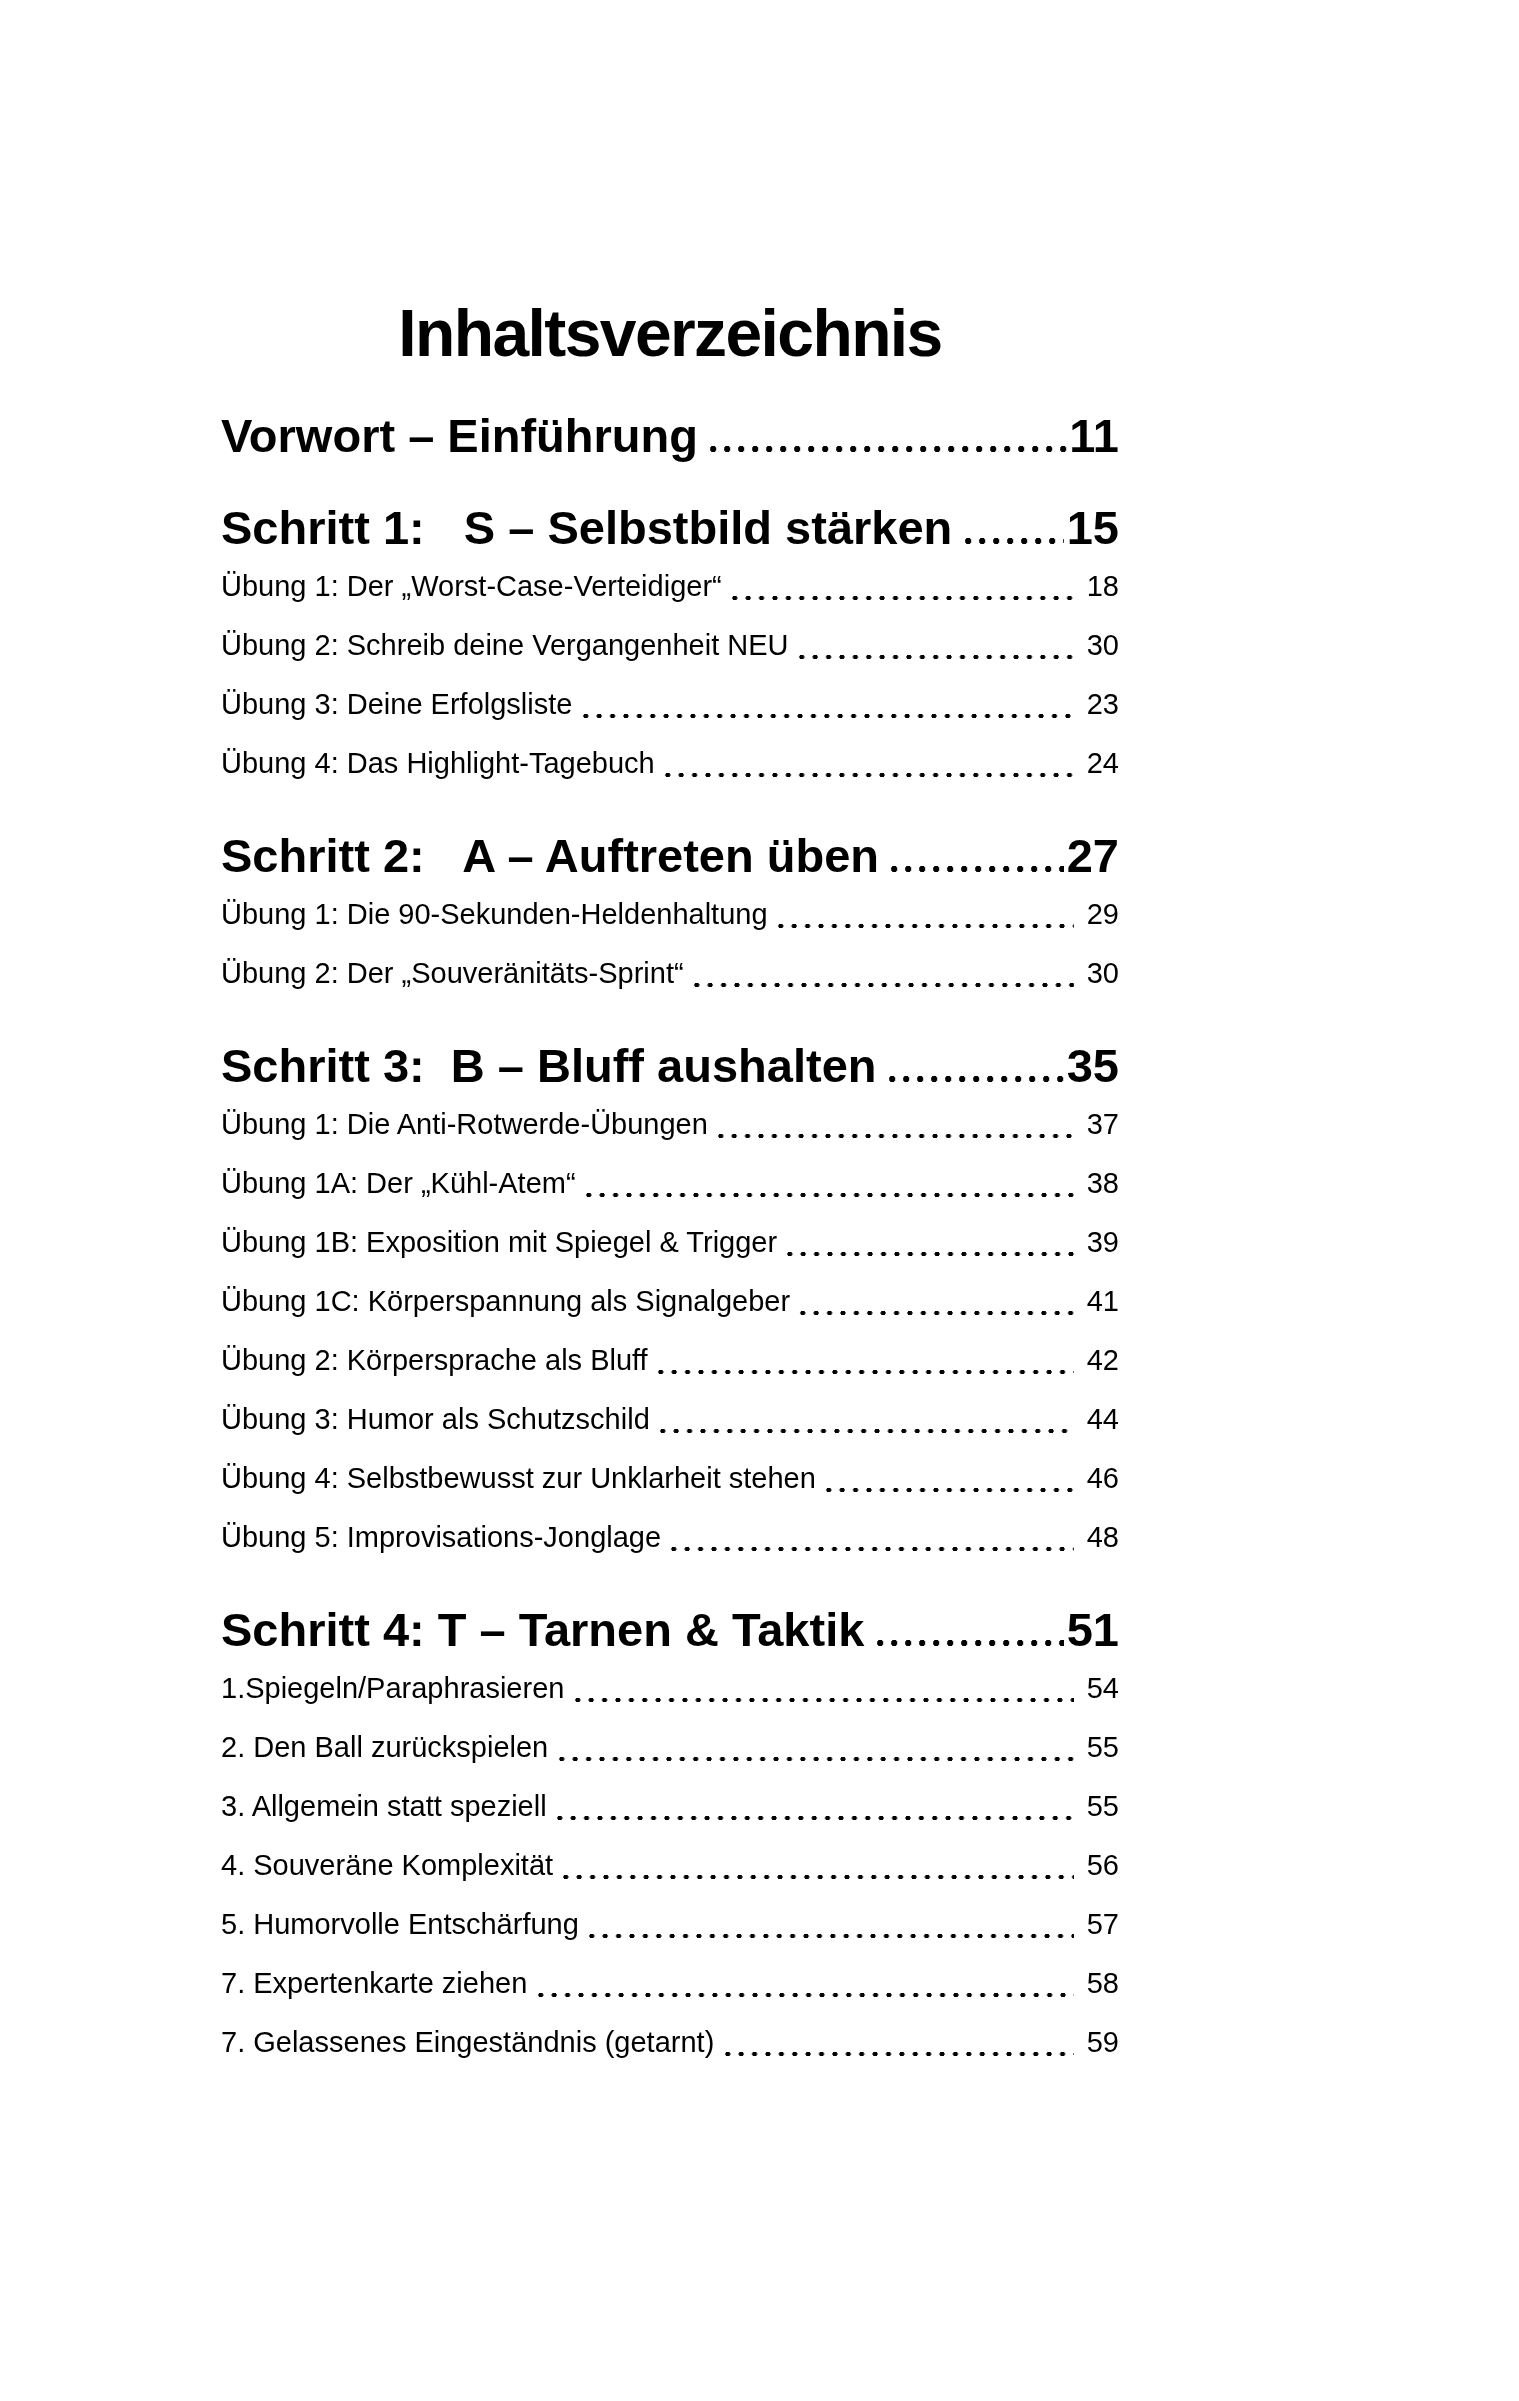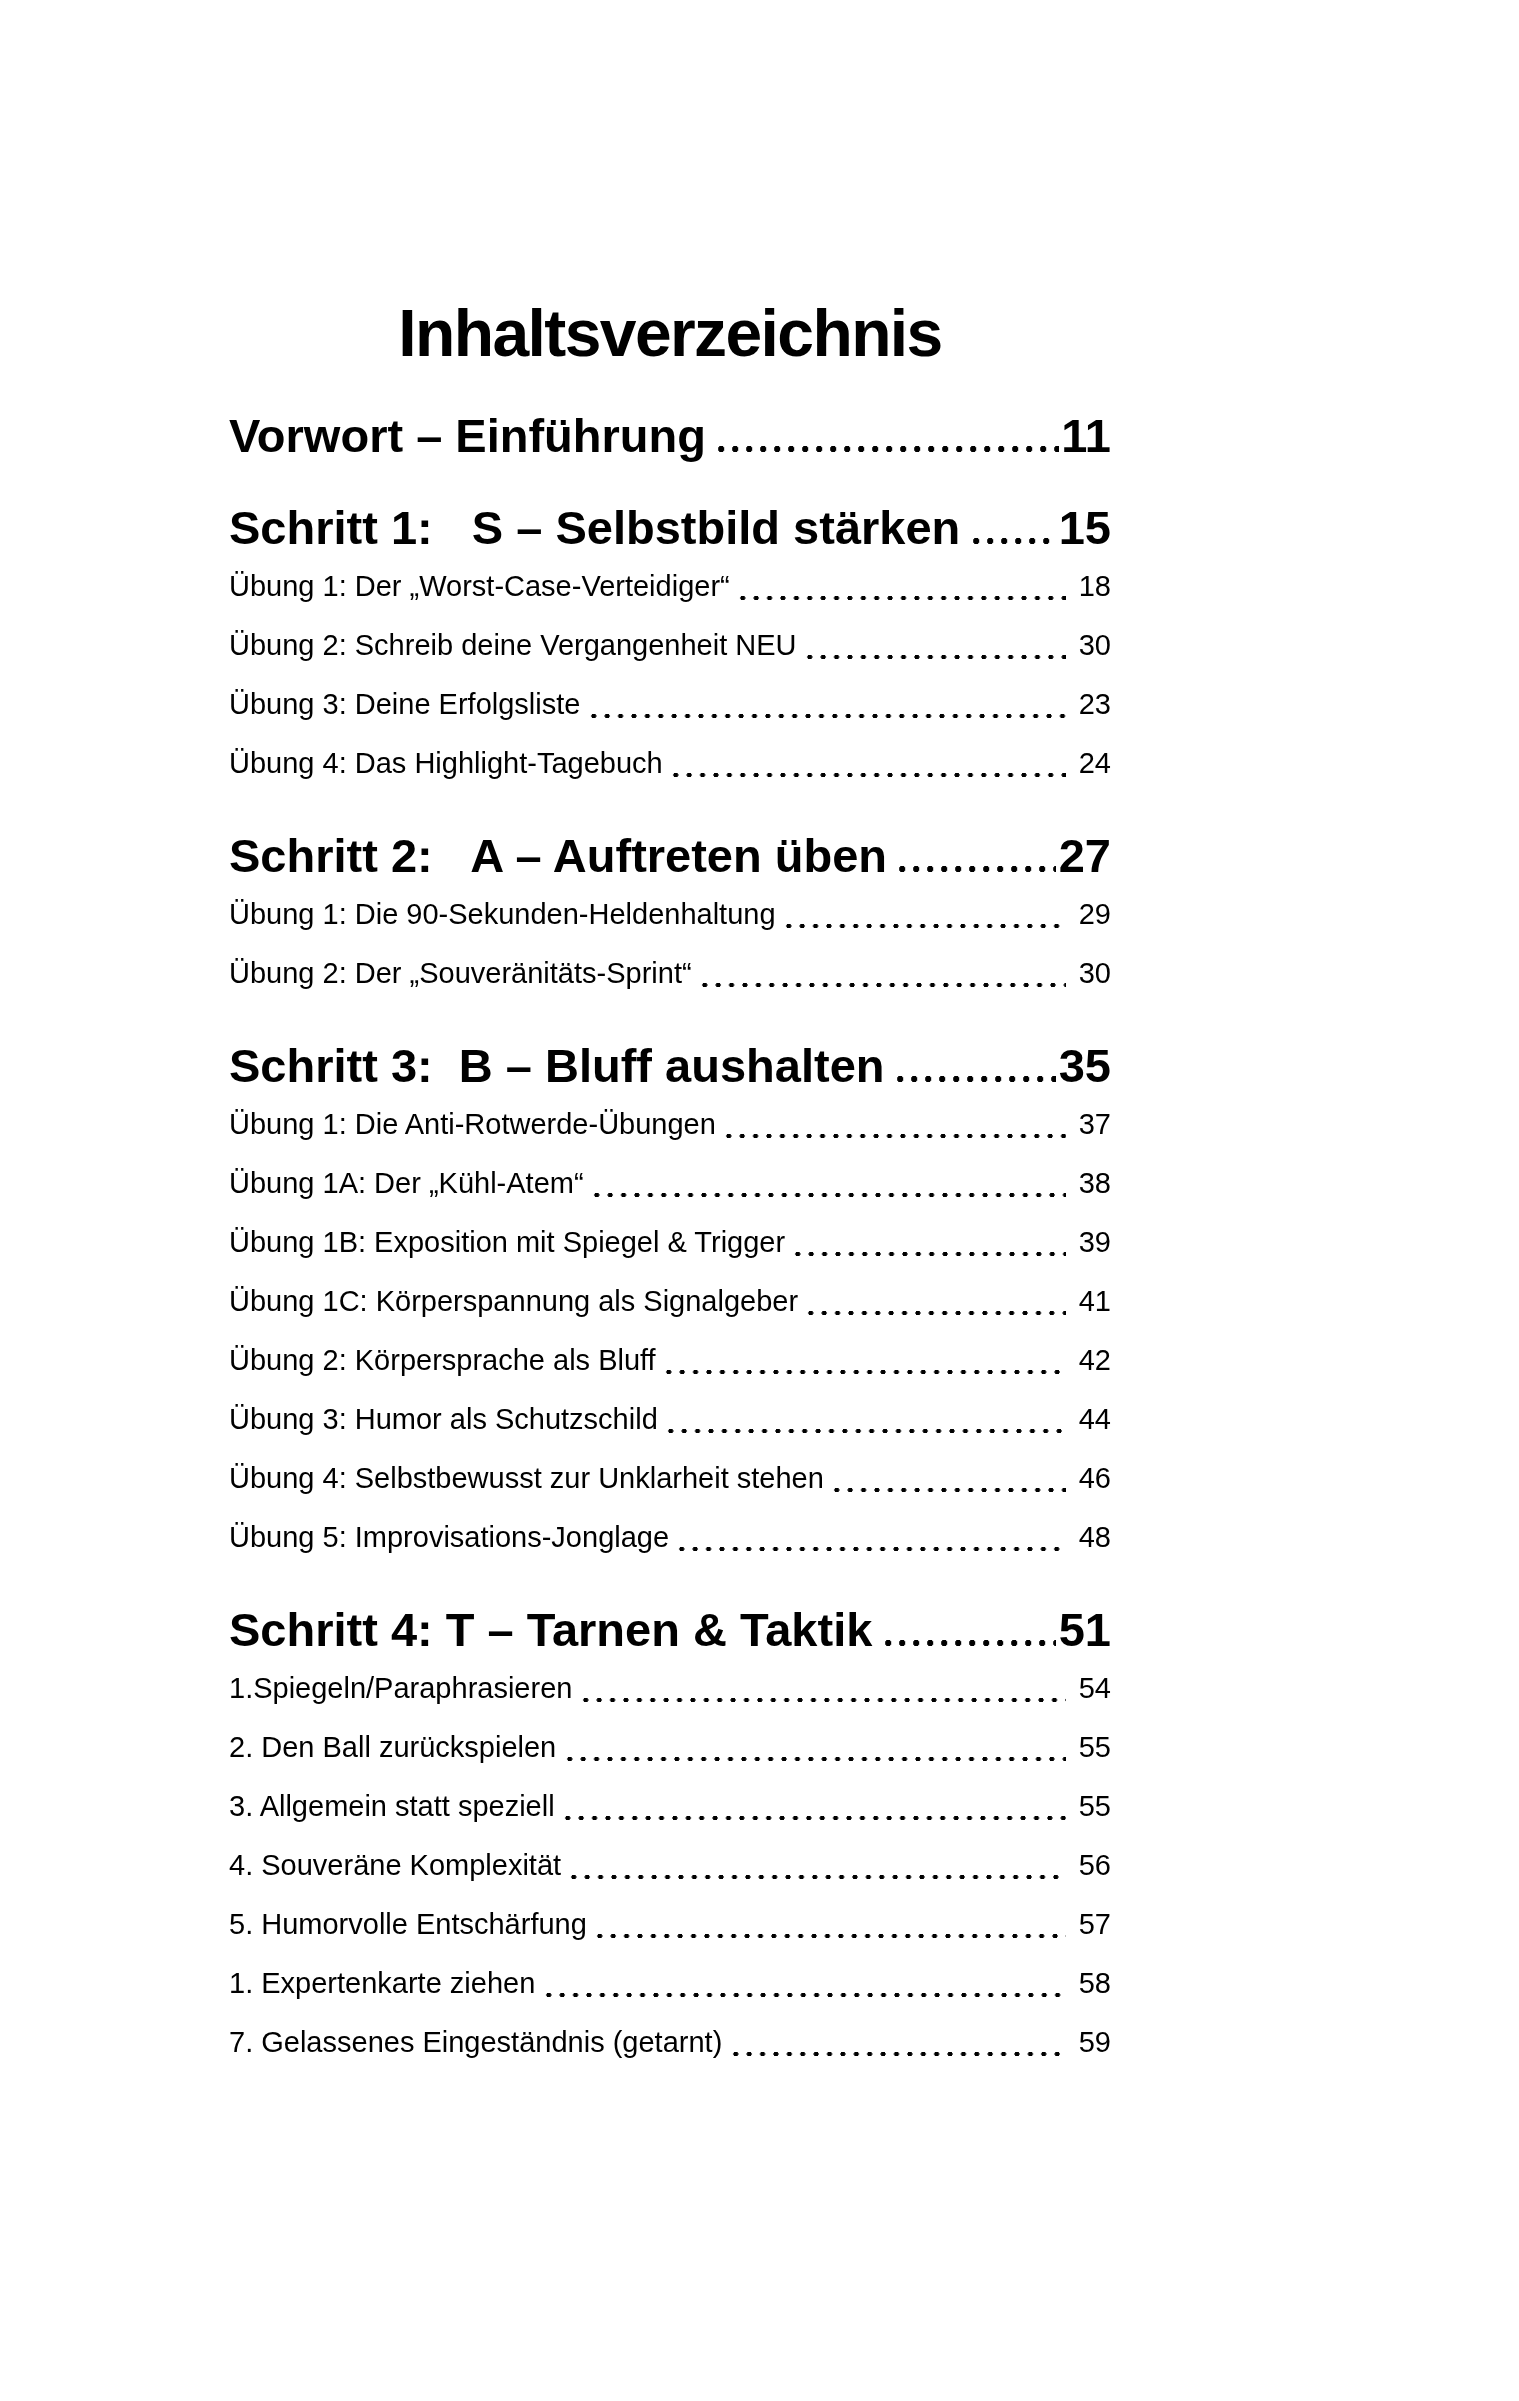--- a/index.html
+++ b/index.html
@@ -22,21 +22,21 @@
     overflow: hidden;
   }
   .title {
     margin: 0;
     font-weight: 700;
     font-size: 66px;
     line-height: 80px;
     text-align: center;
     letter-spacing: -1.6px;
   }
-  .toc { margin: 12px; }
+  .toc { margin: 4px; }
   .row {
     display: flex;
     align-items: baseline;
     font-size: 29px;
     line-height: 59px;
     font-weight: 400;
   }
   .row .label { white-space: pre; }
   .leader {
     flex: 1 1 0;
@@ -181,21 +181,21 @@
     <span class="label">4. Souveräne Komplexität</span>
     <span class="leader"></span>
     <span class="num">56</span>
   </div>
       <div class="row entry">
     <span class="label">5. Humorvolle Entschärfung</span>
     <span class="leader"></span>
     <span class="num">57</span>
   </div>
       <div class="row entry">
-    <span class="label">1. Expertenkarte ziehen</span>
+    <span class="label">7. Expertenkarte ziehen</span>
     <span class="leader"></span>
     <span class="num">58</span>
   </div>
       <div class="row entry">
     <span class="label">7. Gelassenes Eingeständnis (getarnt)</span>
     <span class="leader"></span>
     <span class="num">59</span>
   </div>
     </div>
 </div>

